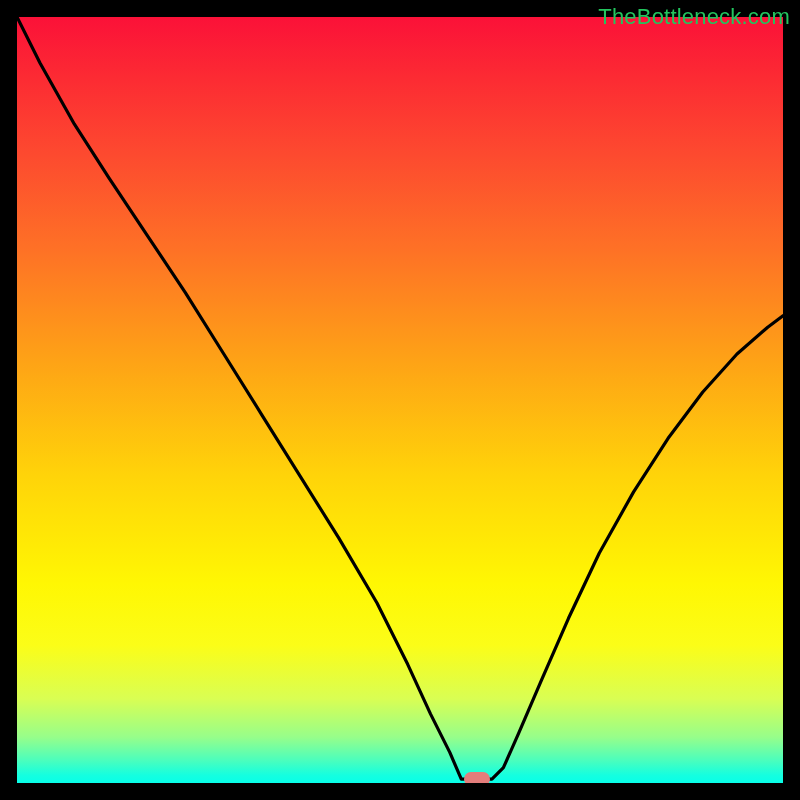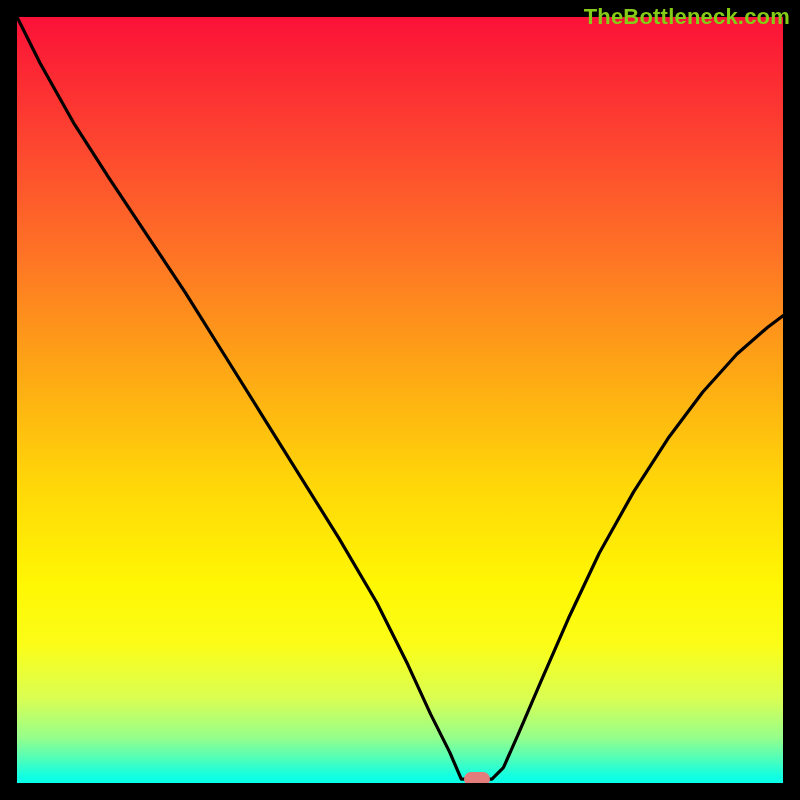--- a/index.html
+++ b/index.html
@@ -14,23 +14,23 @@
   .frame {
     position: relative;
     width: 800px;
     height: 800px;
     background: #000;
   }
   .watermark {
     position: absolute;
     top: 4px;
     right: 10px;
-    color: #84cc16;
+    color: #22c55e;
     font-size: 22px;
-    font-weight: 700;
+    font-weight: 400;
     letter-spacing: 0.2px;
     z-index: 20;
     user-select: none;
   }
   .plot-area {
     position: absolute;
     left: 17px;
     top: 17px;
     width: 766px;
     height: 766px;

